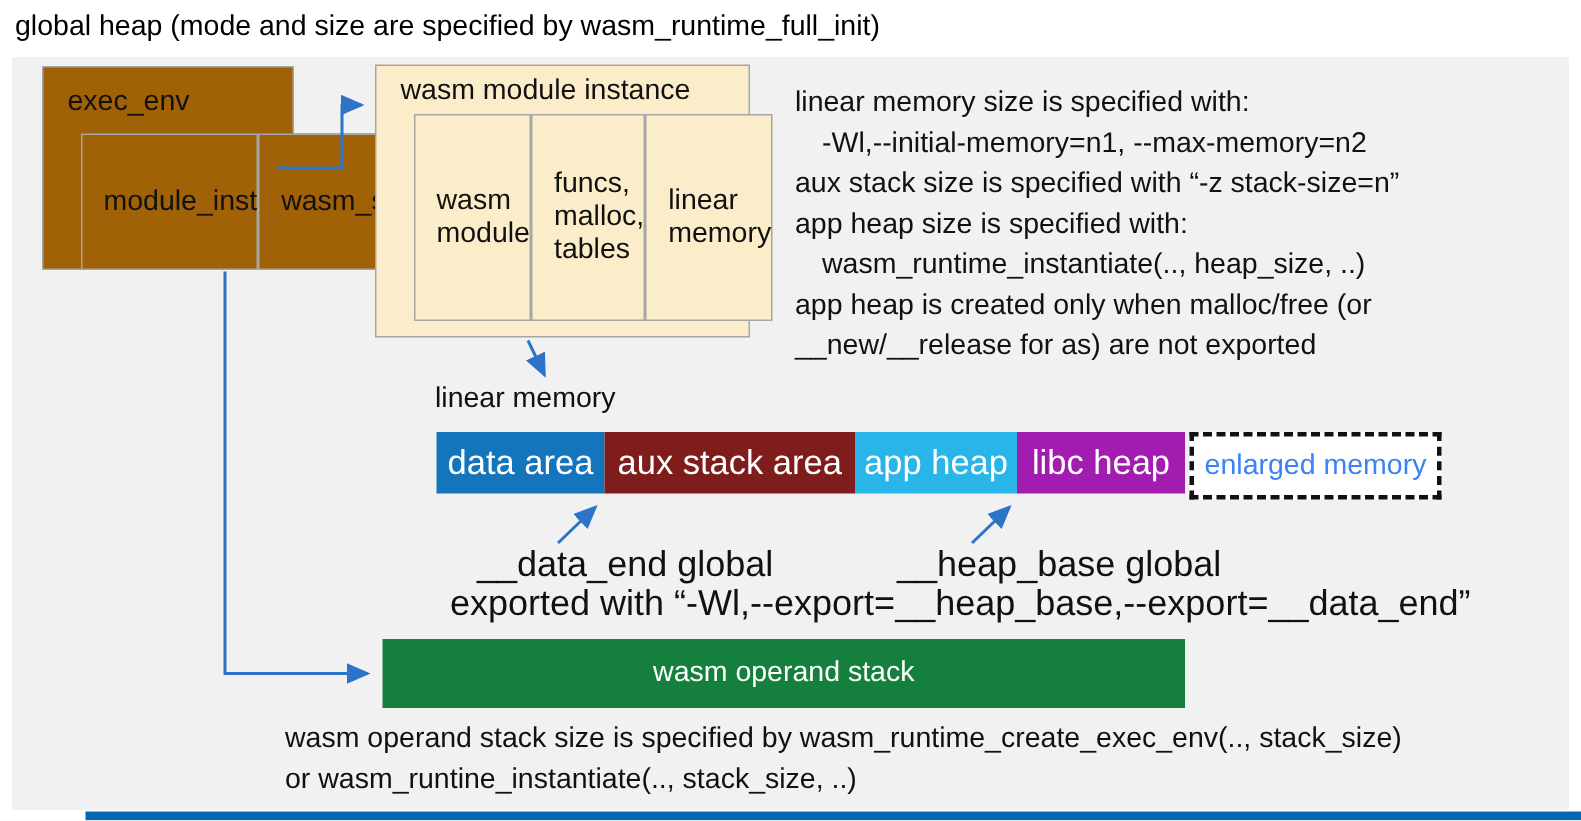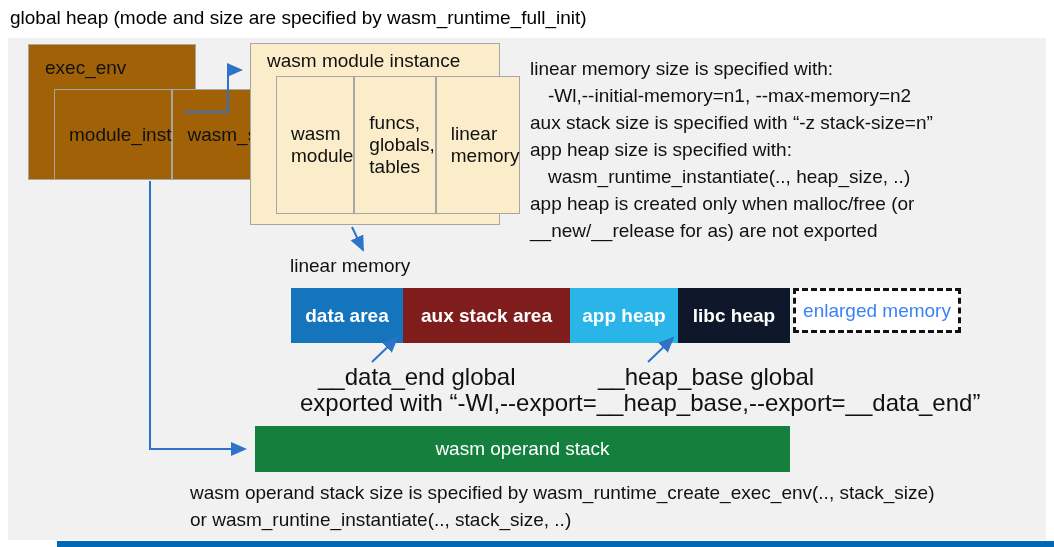--- a/index.html
+++ b/index.html
@@ -26,25 +26,25 @@
   .modinst .hdr { height: 33px; }
   .modinst .rows { height: 137px; }
 
   .notes { position: absolute; left: 530px; top: 55px; width: 512px; font-size: 19px; }
   .notes .nline { line-height: 27px; white-space: nowrap; }
   .notes .nline.indent { padding-left: 18px; }
 
   .linmem-label { position: absolute; left: 290px; top: 255px; font-size: 19px; }
 
   .membar { position: absolute; left: 291px; top: 288px; height: 45px; display: flex; }
-  .seg { height: 55px; color: #fff; font-size: 19px; display: flex; align-items: center; justify-content: center; white-space: nowrap; font-weight: bold; }
+  .seg { height: 41px; color: #fff; font-size: 23px; display: flex; align-items: center; justify-content: center; white-space: nowrap; }
   .seg-data { width: 112px; background: #1474bc; }
   .seg-aux { width: 167px; background: #7f1d1d; text-align: center; }
   .seg-app { width: 108px; background: #29b5e8; }
-  .seg-libc { width: 112px; background: #0f172a; }
+  .seg-libc { width: 112px; background: #a21caf; }
 
   .enlarged { position: absolute; left: 793px; top: 288px; width: 168px; height: 45px; background: #ffffff;
               border: 3px dashed #111; color: #3b82f6; font-size: 19px;
               display: flex; align-items: center; justify-content: center; white-space: nowrap; }
 
   .ann { position: absolute; font-size: 24px; white-space: nowrap; }
   .ann-dataend { left: 318px; top: 363px; }
   .ann-heapbase { left: 598px; top: 363px; }
   .ann-exported { left: 300px; top: 389px; }
 
@@ -73,21 +73,21 @@
     <div class="rows">
       <div class="cell pinkbg">module_inst</div>
       <div class="cell pinkbg">wasm_stack</div>
     </div>
   </div>
 
   <div class="struct creambg modinst">
     <div class="hdr">wasm module instance</div>
     <div class="rows">
       <div class="cell creambg">wasm module</div>
-      <div class="cell creambg">funcs, globals, tables</div>
+      <div class="cell creambg">funcs, malloc, tables</div>
       <div class="cell creambg">linear memory</div>
     </div>
   </div>
 
   <div class="notes">
     <div class="nline">linear memory size is specified with:</div>
     <div class="nline indent">-Wl,--initial-memory=n1, --max-memory=n2</div>
     <div class="nline">aux stack size is specified with “-z stack-size=n”</div>
     <div class="nline">app heap size is specified with:</div>
     <div class="nline indent">wasm_runtime_instantiate(.., heap_size, ..)</div>

